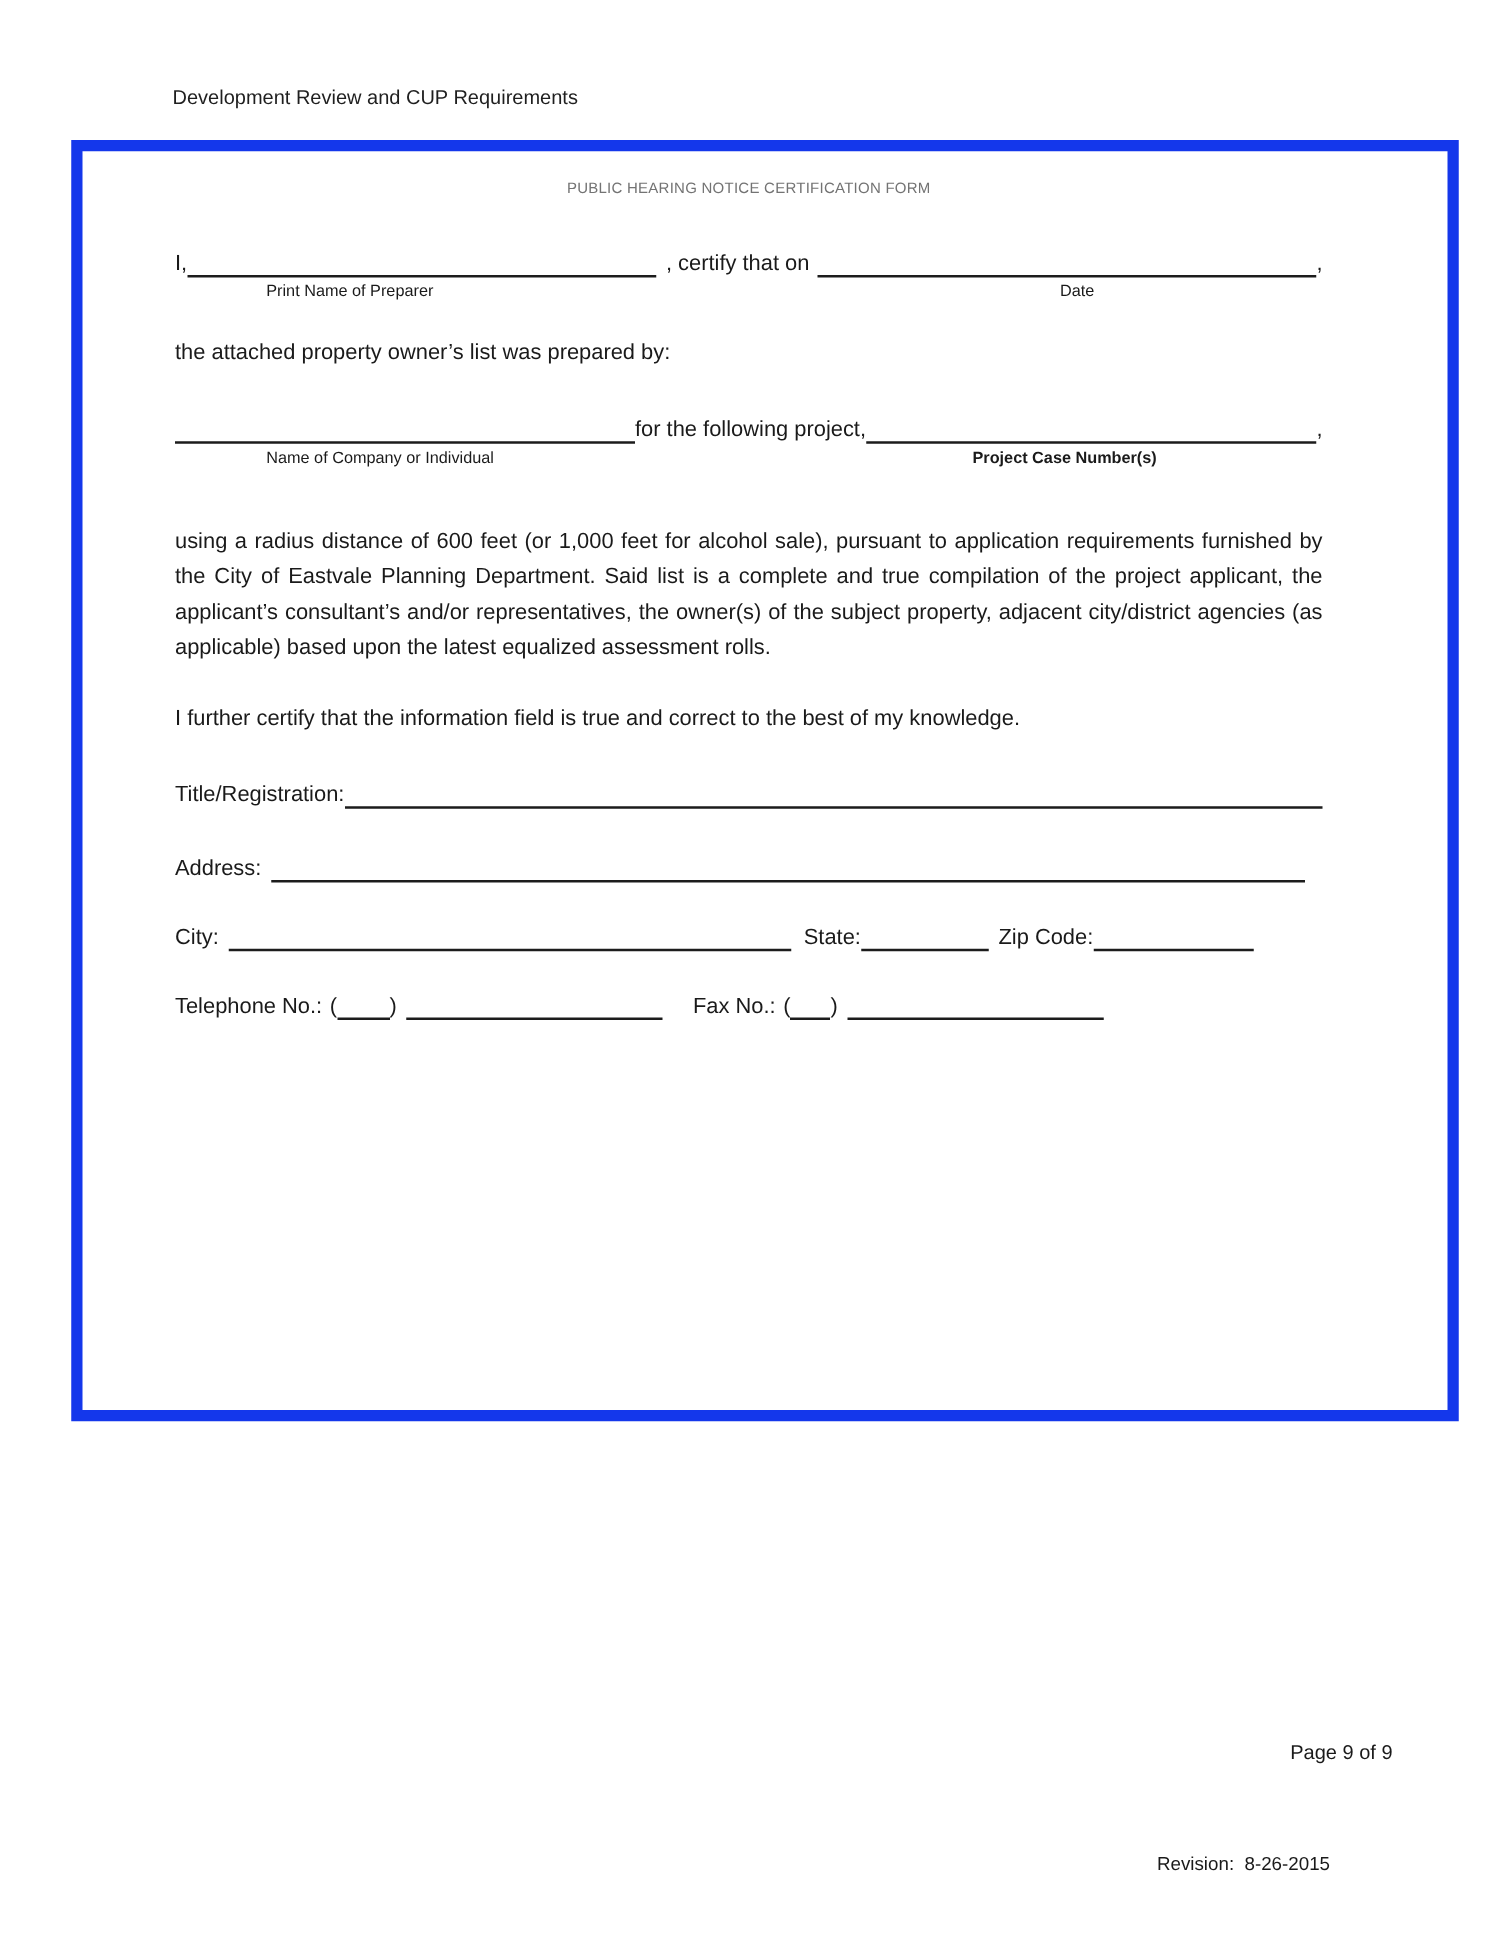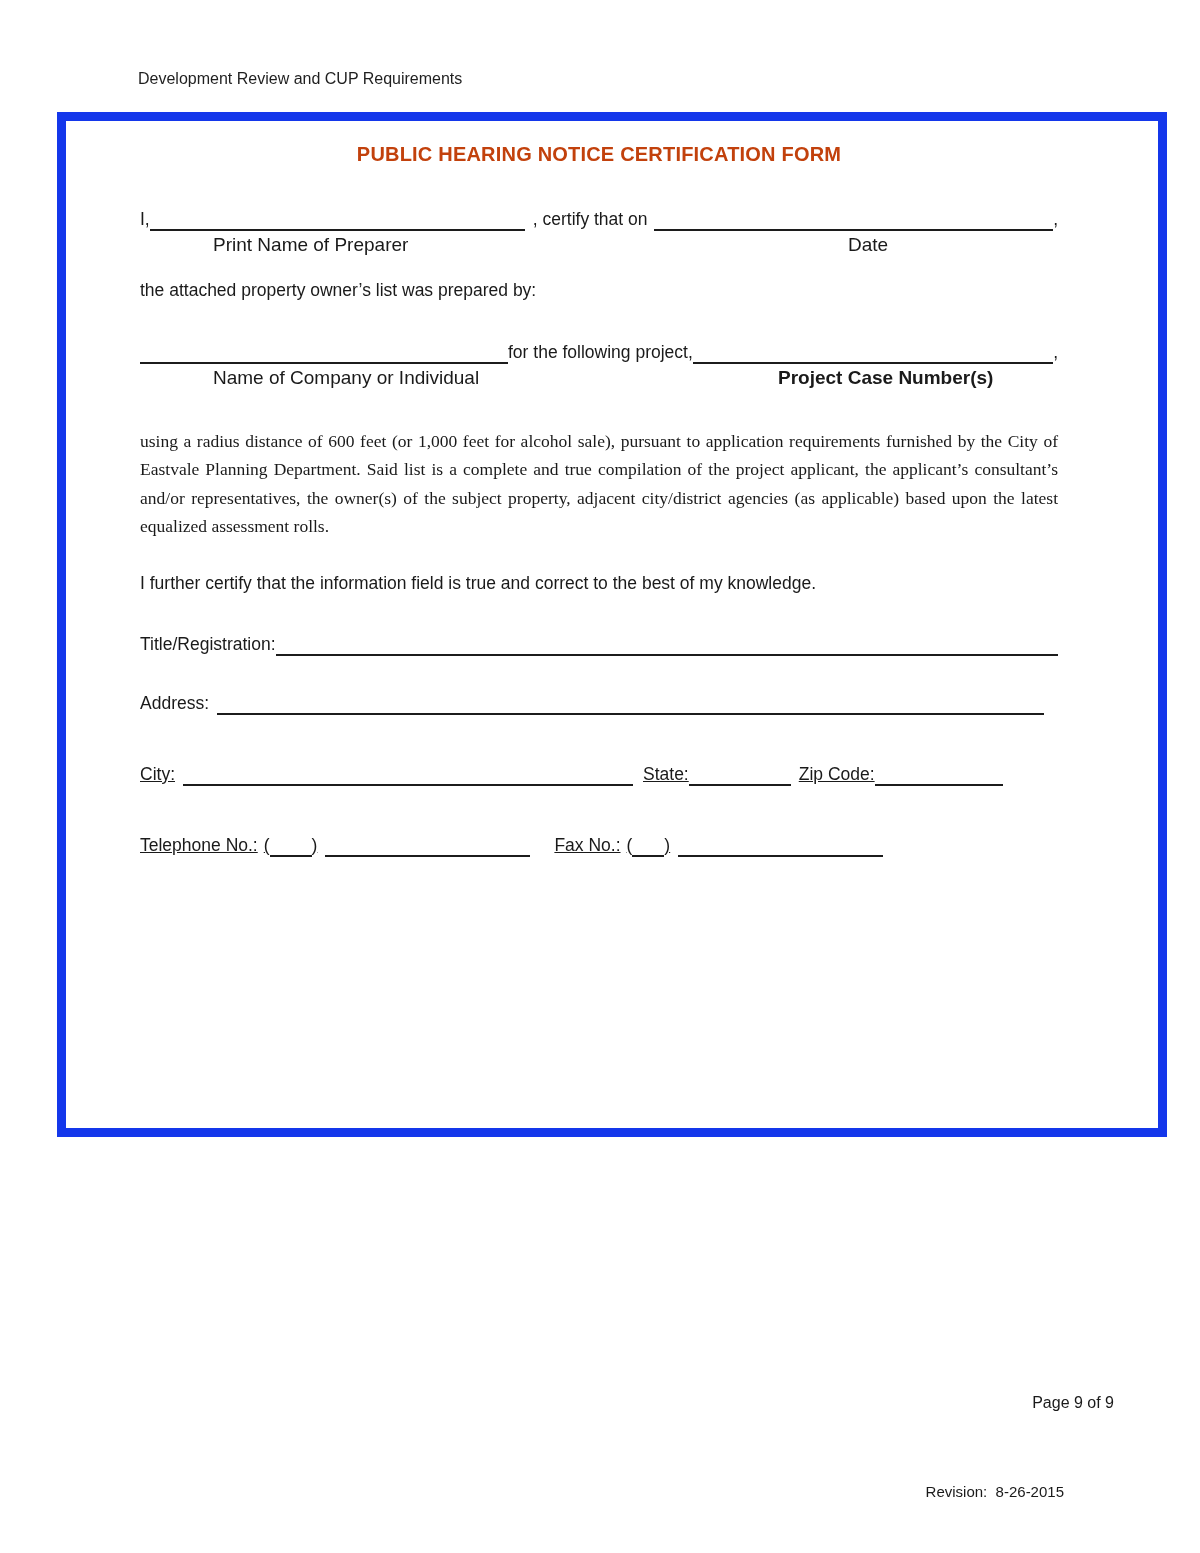--- a/index.html
+++ b/index.html
@@ -25,41 +25,41 @@
     left: 57px;
     top: 112px;
     width: 1110px;
     height: 1025px;
     border: 9px solid #1437EB;
     background: #ffffff;
     padding: 22px 100px 0 74px;
   }
   .form-title {
     text-align: center;
-    font-weight: bold;
-    font-size: 20px;
+    font-weight: normal;
+    font-size: 12px;
     letter-spacing: 0.2px;
-    color: #c2410c;
+    color: #737373;
   }
   .fill-row {
     display: flex;
     align-items: flex-end;
     font-size: 17.5px;
     line-height: 23px;
     white-space: nowrap;
   }
   .blank {
     display: inline-block;
     border-bottom: 2px solid #1c1c1c;
     height: 23px;
   }
   .sublabel-row {
     position: relative;
     height: 27px;
-    font-size: 19px;
+    font-size: 13px;
   }
   .sublabel-row span { position: absolute; top: 3px; }
   .body-text { font-size: 17.5px; line-height: 28.5px; }
   .paragraph { text-align: justify; }
   .footer-page {
     position: absolute;
     top: 1394px;
     left: 0;
     width: 1114px; 
     text-align: right;
@@ -69,25 +69,25 @@
     position: absolute;
     top: 1483px;
     right: 136px;
     font-size: 15px;
     white-space: pre;
   }
   
   .mt-line1 { margin-top: 42px; }
   .mt-intro { margin-top: 18px; }
   .mt-line2 { margin-top: 36px; }
-  .mt-para  { margin-top: 36px; font-family: Liberation Serif, serif; }
+  .mt-para  { margin-top: 36px; }
   .mt-certify { margin-top: 28px; }
   .mt-field1 { margin-top: 38px; }
   .mt-field { margin-top: 36px; }
-  .mt-field-s { margin-top: 48px; text-decoration: underline; }
+  .mt-field-s { margin-top: 32px; }
 </style>
 </head>
 <body>
 
 <div class="page">
 
   <div class="doc-header">Development Review and CUP Requirements</div>
 
   <div class="form-box">
 

